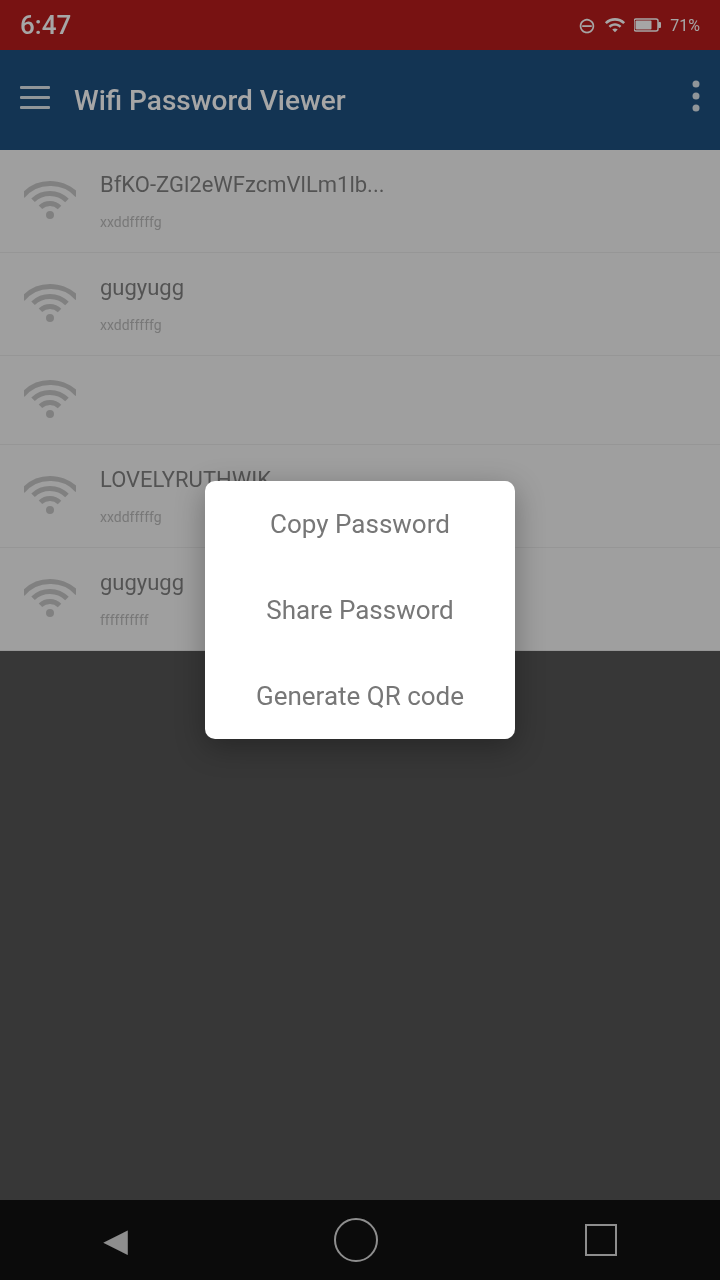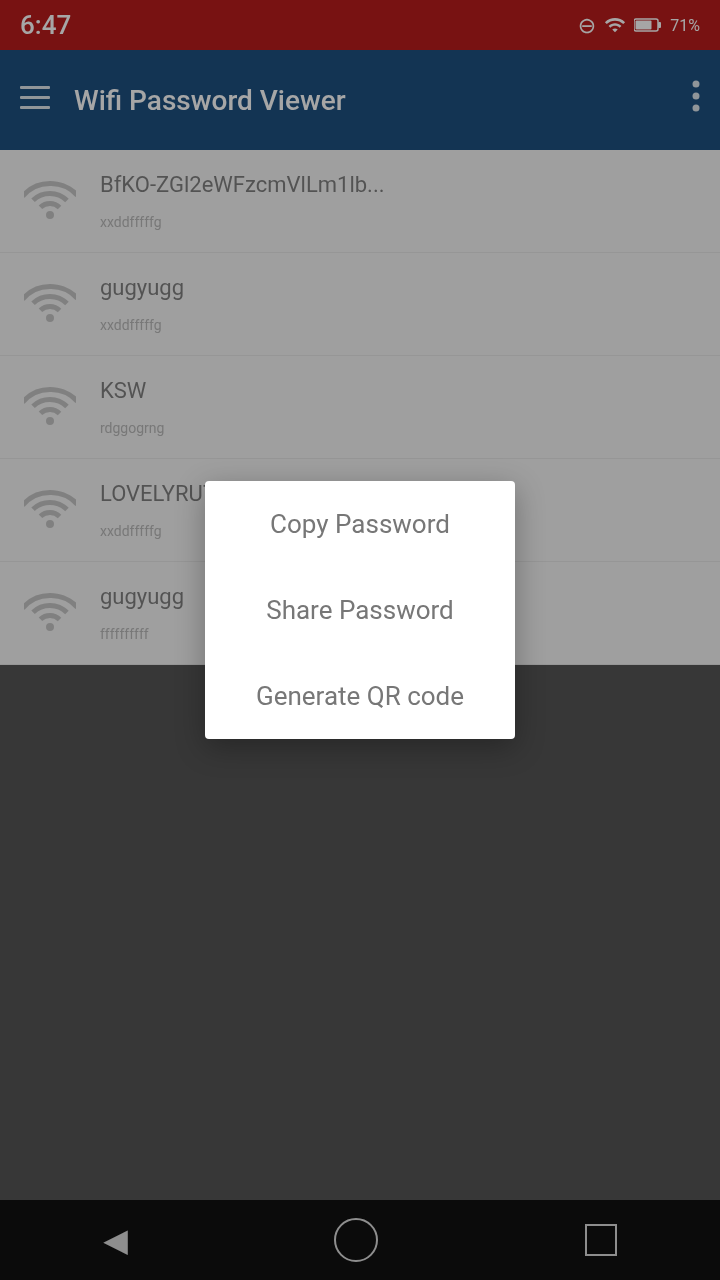--- a/index.html
+++ b/index.html
@@ -121,21 +121,21 @@
       background: rgba(0,0,0,0.35);
       display: flex;
       align-items: center;
       justify-content: center;
       z-index: 100;
     }
 
     .dialog {
       background: white;
       width: 310px;
-      border-radius: 4px;
+      border-radius: 10px;
       overflow: hidden;
       box-shadow: 0 8px 30px rgba(0,0,0,0.3);
       margin-top: -60px;
     }
 
     .dialog-item {
       padding: 28px 32px;
       text-align: center;
       font-size: 26px;
       color: #777;
@@ -231,24 +231,20 @@
     </div>
   </div>
 
 
   <div class="wifi-item">
     <div class="wifi-icon-wrap">
       <svg class="wifi-svg" width="52" height="40" viewBox="0 0 52 40">
         <path d="M26 32a4 4 0 1 1 0 8 4 4 0 0 1 0-8zm0-10c4.4 0 8.4 1.8 11.3 4.7l-3.5 3.5A12 12 0 0 0 26 27a12 12 0 0 0-7.8 2.9l-3.5-3.5A17 17 0 0 1 26 22zm0-10c7.3 0 13.9 2.9 18.7 7.7l-3.5 3.5A22.5 22.5 0 0 0 26 17a22.5 22.5 0 0 0-15.2 5.9l-3.5-3.5A27.5 27.5 0 0 1 26 12zm0-10C37.5 2 47.8 6.7 55 14.4l-3.5 3.5A33 33 0 0 0 26 7a33 33 0 0 0-25.4 11.8l-3.5-3.5A38 38 0 0 1 26 2z" opacity="0.6"></path>
       </svg>
     </div>
-    <div>
-      <div class="wifi-name">KSW</div>
-      <div class="wifi-password">rdggogrng</div>
-    </div>
   </div>
 
   <div class="wifi-item">
     <div class="wifi-icon-wrap">
       <svg class="wifi-svg" width="52" height="40" viewBox="0 0 52 40">
         <path d="M26 32a4 4 0 1 1 0 8 4 4 0 0 1 0-8zm0-10c4.4 0 8.4 1.8 11.3 4.7l-3.5 3.5A12 12 0 0 0 26 27a12 12 0 0 0-7.8 2.9l-3.5-3.5A17 17 0 0 1 26 22zm0-10c7.3 0 13.9 2.9 18.7 7.7l-3.5 3.5A22.5 22.5 0 0 0 26 17a22.5 22.5 0 0 0-15.2 5.9l-3.5-3.5A27.5 27.5 0 0 1 26 12zm0-10C37.5 2 47.8 6.7 55 14.4l-3.5 3.5A33 33 0 0 0 26 7a33 33 0 0 0-25.4 11.8l-3.5-3.5A38 38 0 0 1 26 2z" opacity="0.6"></path>
       </svg>
     </div>
     <div>
       <div class="wifi-name">LOVELYRUTHWIK</div>

